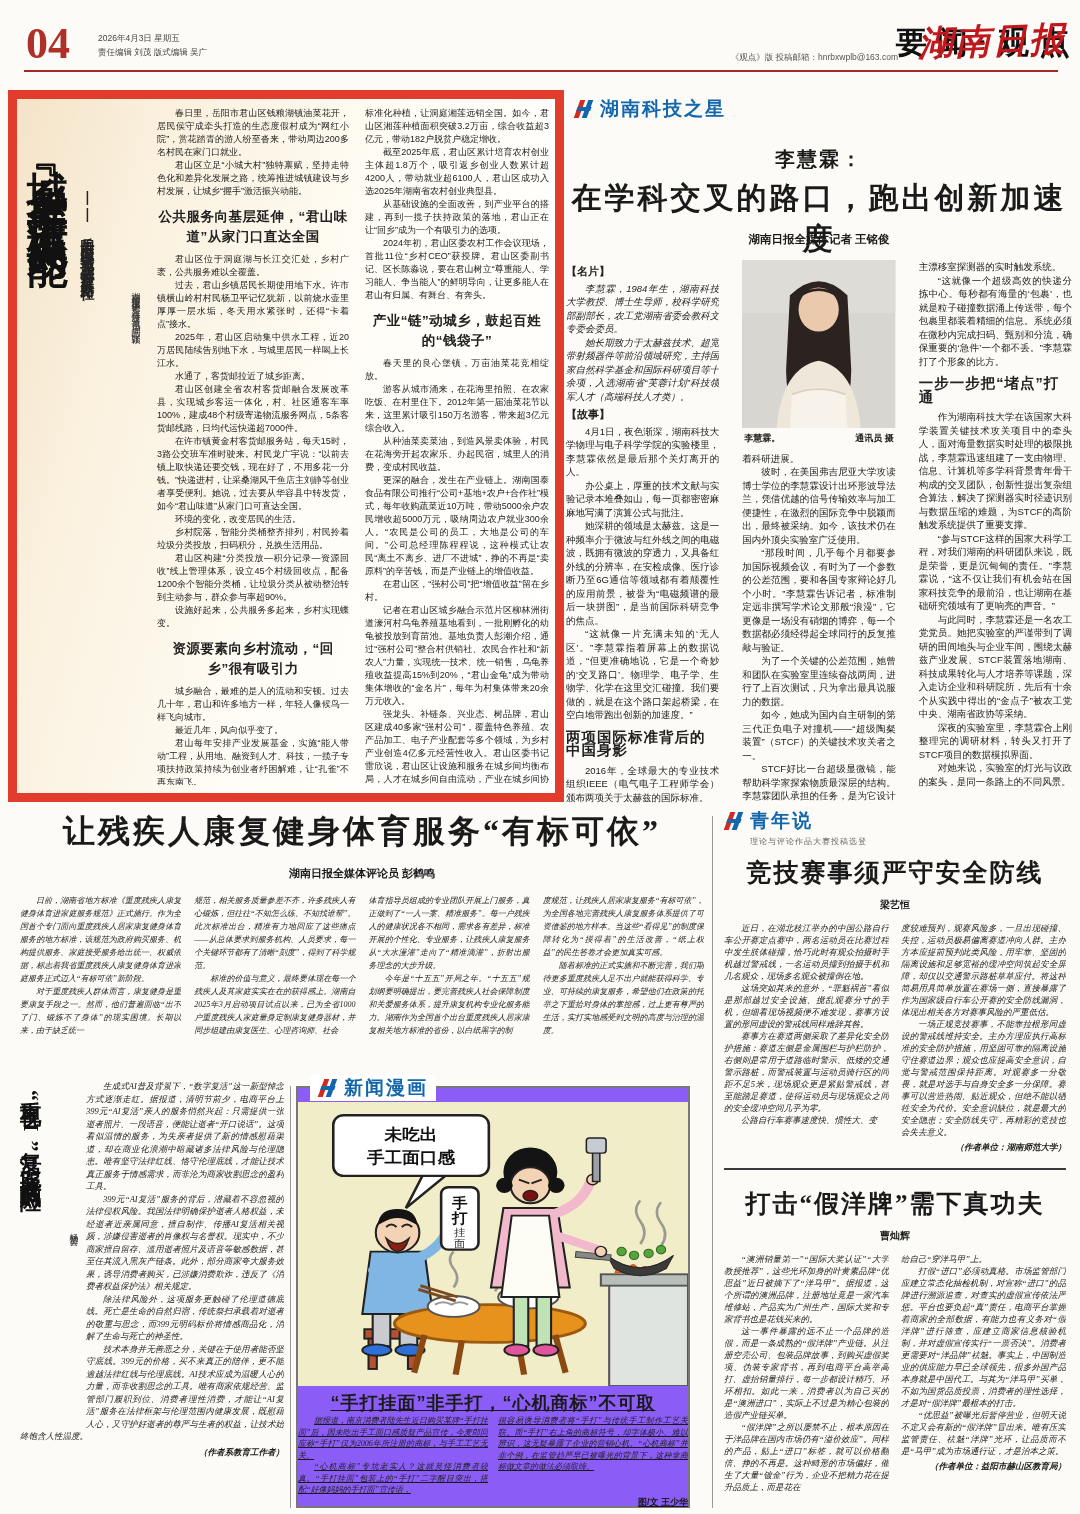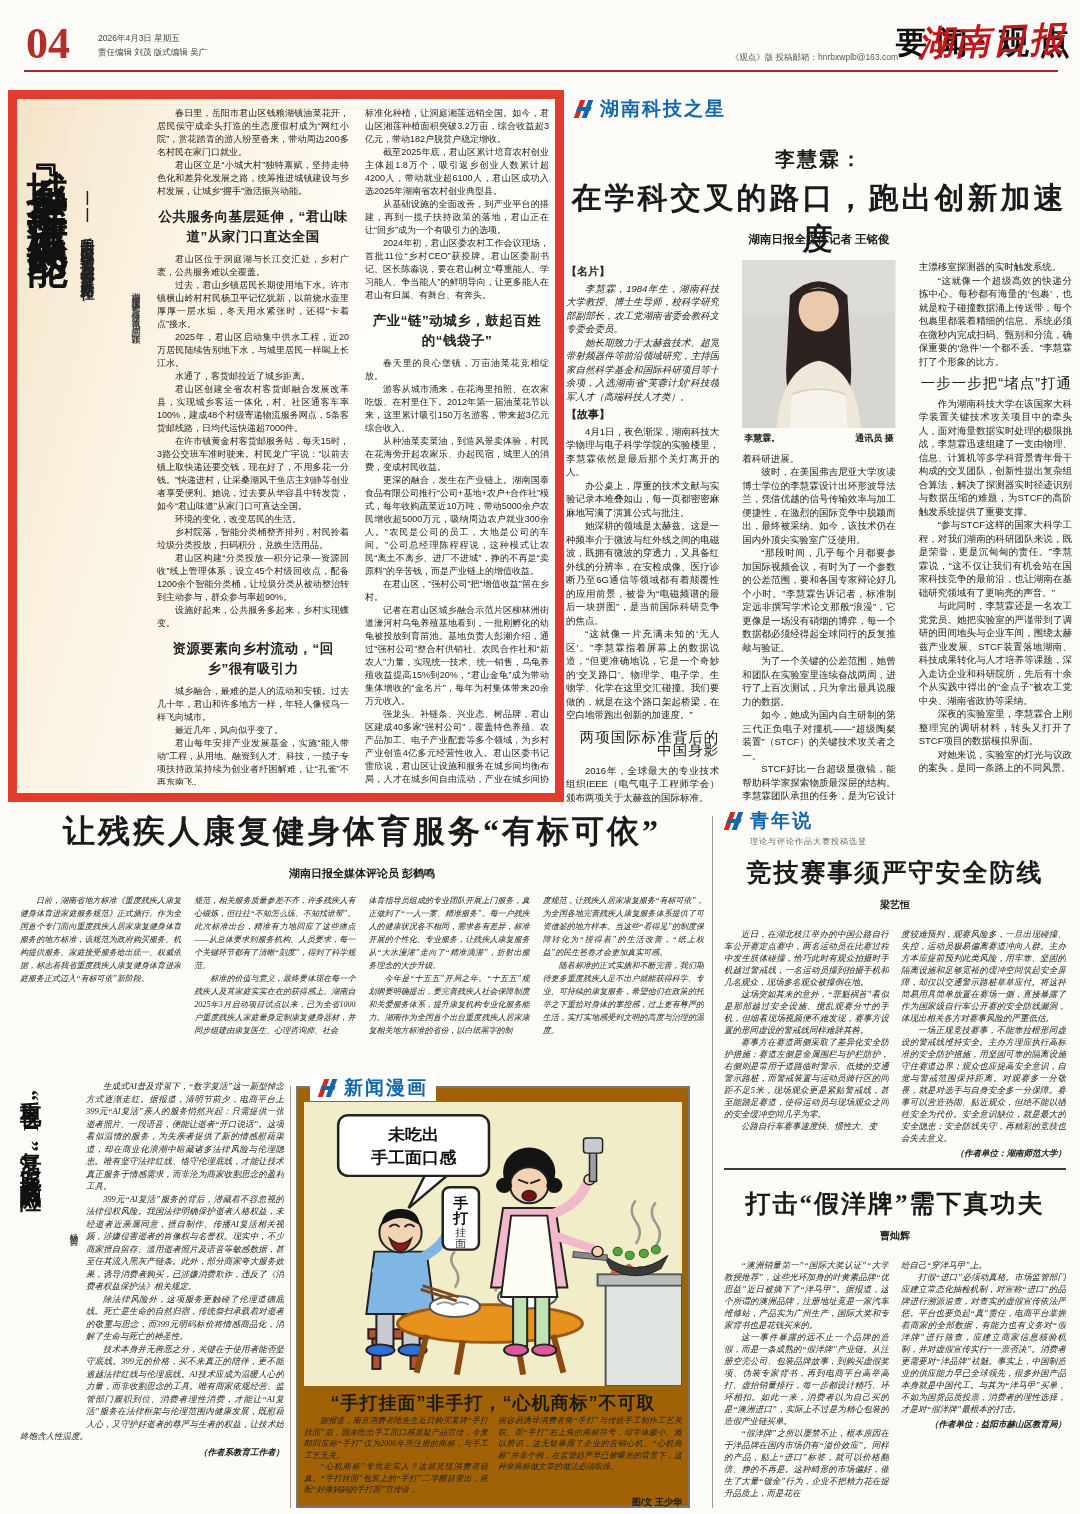--- a/index.html
+++ b/index.html
@@ -16,21 +16,21 @@
             font-size:35px;font-weight:900;font-style:italic;color:#c0181c;letter-spacing:2px;transform:rotate(-2deg);}
   .hdr-rule{position:absolute;left:24px;top:70px;width:1034px;height:2px;background:#9e2b26;}
   
   p{margin:0;text-indent:2em;}
   .cols{display:flex;}
   .colx{flex:1;overflow:hidden;text-align:justify;}
   .cont{text-indent:0;}
   .attribution{text-align:right;font-weight:700;text-indent:0;margin-top:3px;}
   .sub-head{font-size:13.5px;font-weight:900;text-align:center;text-indent:0;
             line-height:1.45;margin:9px 0 7px;letter-spacing:0.5px;font-family:"Liberation Sans",sans-serif;font-style:normal;}
-  .mid-head{font-size:14.5px;font-weight:400;text-indent:0;margin:9px 0 6px;letter-spacing:1px;text-align:right;font-style:normal;}
+  .mid-head{font-size:14.5px;font-weight:700;text-indent:0;margin:9px 0 6px;letter-spacing:1px;text-align:left;font-style:normal;}
   .bracket-head{font-weight:900;font-size:11px;text-indent:0;margin:5px 0 3px;font-style:normal;}
   .kai{text-indent:2em;font-style:italic;}
   
   .lead{position:absolute;left:8px;top:90px;width:556px;height:712px;border:9px solid #e23d2c;
         box-sizing:border-box;background:linear-gradient(105deg,#f4e3c8 0%,#faf0dd 20%,#fffdf6 55%,#ffffff 100%);}
   .lead-title{position:absolute;left:8px;top:38px;height:656px;writing-mode:vertical-rl;
               font-size:41px;font-weight:900;letter-spacing:7px;color:#111;line-height:1.1;}
   .lead-subtitle{position:absolute;left:62px;top:92px;height:560px;writing-mode:vertical-rl;
                  font-size:14px;font-weight:700;letter-spacing:3px;color:#222;}
   .lead-byline{position:absolute;left:112px;top:186px;height:420px;writing-mode:vertical-rl;
@@ -61,40 +61,40 @@
   .disabled{position:absolute;left:20px;top:810px;width:684px;}
   .dis-headline{text-align:center;font-family:"Liberation Serif",serif;font-size:32px;font-weight:900;letter-spacing:3px;}
   .dis-byline{text-align:center;font-size:11px;font-weight:700;margin-top:12px;}
   .dis-cols{margin-top:13px;gap:13px;height:176px;}
   .dis-col{font-family:"Liberation Serif",serif;font-style:italic;font-size:8px;line-height:13px;color:#222;}
   
   .youth{position:absolute;left:724px;top:808px;width:342px;}
   .tagline{font-size:8px;color:#666;margin:2px 0 0 26px;letter-spacing:1px;}
   .yf-headline{text-align:center;font-family:"Liberation Serif",serif;font-size:25px;font-weight:900;letter-spacing:2px;margin-top:9px;}
   .yf-author{text-align:center;font-size:10px;font-weight:700;margin-top:9px;}
-  .yf-cols{margin-top:16px;gap:12px;}
+  .yf-cols{margin-top:10px;gap:12px;}
   .yf-col{font-family:"Liberation Serif",serif;font-style:italic;font-size:8.5px;line-height:12px;color:#222;}
   .youth .yf-col{height:236px;}
   .fake{position:absolute;left:724px;top:1178px;width:342px;}
   .fake .yf-col{height:252px;}
   .sep-h{position:absolute;left:724px;top:1168px;width:342px;height:2px;background:#3a3a3a;}
   .sep-v{position:absolute;width:1px;background:#999;}
   .sep-v1{left:712px;top:816px;height:692px;}
   .sep-v2{left:290px;top:1086px;height:422px;}
   
   .ai{position:absolute;left:20px;top:1080px;width:264px;height:424px;overflow:hidden;
       font-family:"Liberation Serif",serif;font-style:italic;font-size:8.5px;line-height:12.5px;text-align:justify;color:#222;}
   .ai-float{float:left;width:66px;height:348px;position:relative;}
   .ai-title{position:absolute;left:4px;top:4px;height:344px;writing-mode:vertical-rl;
             font-style:normal;font-family:"Liberation Serif",serif;font-size:22px;font-weight:900;letter-spacing:3px;color:#111;}
   .ai-author{position:absolute;right:6px;top:146px;writing-mode:vertical-rl;font-style:normal;
              font-size:9px;letter-spacing:2px;color:#333;}
   
   .cartoon{position:absolute;left:296px;top:1086px;width:394px;height:422px;border:2px solid #777;
-           box-sizing:border-box;padding:6px 6px;background:#a16207;}
+           box-sizing:border-box;padding:6px 0;background:#8b5cf6;text-decoration:underline;}
   .cartoon-badge{position:absolute;top:-13px;left:12px;background:#fff;padding:0 8px;}
   .cartoon-canvas{width:100%;height:284px;display:block;margin-top:8px;}
   .cartoon-caption{text-align:center;font-size:18px;font-weight:900;letter-spacing:1px;margin:5px 0 0;}
   .cartoon-cols{gap:10px;height:80px;}
   .cartoon-col{font-family:"Liberation Serif",serif;font-style:italic;font-size:8px;line-height:11.5px;color:#222;}
   .cartoon-credit{text-align:right;font-size:9px;font-weight:700;margin-top:1px;}
 </style>
 </head>
 <body>
 
@@ -209,20 +209,21 @@
         </div>
     </div>
   </div>
 
   <div class="disabled">
     <div class="dis-headline">让残疾人康复健身体育服务“有标可依”</div>
     <div class="dis-byline">湖南日报全媒体评论员 彭鹤鸣</div>
     <div class="cols dis-cols">
       <div class="colx dis-col">
           <p>日前，湖南省地方标准《重度残疾人康复健身体育进家庭服务规范》正式施行。作为全国首个专门面向重度残疾人居家康复健身体育服务的地方标准，该规范为政府购买服务、机构提供服务、家庭接受服务给出统一、权威依据，标志着我省重度残疾人康复健身体育进家庭服务正式迈入“有标可依”新阶段。</p>
+          <p>对于重度残疾人群体而言，康复健身是重要康复手段之一。然而，他们普遍面临“出不了门、锻炼不了身体”的现实困境。长期以来，由于缺乏统一</p>
         </div>
       <div class="colx dis-col">
           <div class="cont">规范，相关服务质量参差不齐，许多残疾人有心锻炼，但往往“不知怎么练、不知找谁帮”。此次标准出台，精准有力地回应了这些痛点——从总体要求到服务机构、人员要求，每一个关键环节都有了清晰“刻度”，得到了科学规范。</div>
           <p>标准的价值与意义，最终要体现在每一个残疾人及其家庭实实在在的获得感上。湖南自2025年3月启动项目试点以来，已为全省1000户重度残疾人家庭量身定制康复健身器材，并同步组建由康复医生、心理咨询师、社会</p>
         </div>
       <div class="colx dis-col">
           <div class="cont">体育指导员组成的专业团队开展上门服务，真正做到了“一人一案、精准服务”。每一户残疾人的健康状况各不相同，需求各有差异，标准开展的个性化、专业服务，让残疾人康复服务从“大水漫灌”走向了“精准滴灌”，折射出服务理念的大步升级。</div>
           <p>今年是“十五五”开局之年。“十五五”规划纲要明确提出，要完善残疾人社会保障制度和关爱服务体系，提升康复机构专业化服务能力。湖南作为全国首个出台重度残疾人居家康复相关地方标准的省份，以白纸黑字的制</p>
         </div>
       <div class="colx dis-col">
@@ -264,20 +265,21 @@
     <div class="yf-author">曹灿辉</div>
     <div class="cols yf-cols">
       <div class="colx yf-col">
           <p>“澳洲销量第一”“国际大奖认证”“大学教授推荐”，这些光环加身的叶黄素品牌“优思益”近日被摘下了“洋马甲”。据报道，这个所谓的澳洲品牌，注册地址竟是一家汽车维修站，产品实为广州生产，国际大奖和专家背书也是花钱买来的。</p>
           <p>这一事件暴露的远不止一个品牌的造假，而是一条成熟的“假洋牌”产业链。从注册空壳公司、包装品牌故事，到购买虚假奖项、伪装专家背书，再到电商平台高举高打、虚抬销量排行，每一步都设计精巧、环环相扣。如此一来，消费者以为自己买的是“澳洲进口”，实际上不过是为精心包装的造假产业链买单。</p>
           <p>“假洋牌”之所以屡禁不止，根本原因在于洋品牌在国内市场仍有“溢价效应”。同样的产品，贴上“进口”标签，就可以价格翻倍、挣的不再是。这种畸形的市场偏好，催生了大量“镀金”行为，企业不把精力花在提升品质上，而是花在</p>
         </div>
       <div class="colx yf-col">
           <div class="cont">给自己“穿洋马甲”上。</div>
           <p>打假“进口”必须动真格。市场监管部门应建立常态化抽检机制，对宣称“进口”的品牌进行溯源追查，对查实的虚假宣传依法严惩。平台也要负起“真”责任，电商平台掌握着商家的全部数据，有能力也有义务对“假洋牌”进行筛查，应建立商家信息核验机制，并对虚假宣传实行“一票否决”。消费者更需要对“洋品牌”祛魅。事实上，中国制造业的供应能力早已全球领先，很多外国产品本身就是中国代工。与其为“洋马甲”买单，不如为国货品质投票，消费者的理性选择，才是对“假洋牌”最根本的打击。</p>
+          <p>“优思益”被曝光后暂停营业，但明天说不定又会有新的“假洋牌”冒出来。唯有压实监管责任、祛魅“洋牌”光环，让品质而不是“马甲”成为市场通行证，才是治本之策。</p>
           <div class="attribution">（作者单位：益阳市赫山区教育局）</div>
         </div>
     </div>
   </div>
 
   <div class="ai">
     <div class="ai-float">
       <div class="ai-title">重视“AI复活”服务背后的风险</div>
       <div class="ai-author">杨贤荟</div>
     </div>

